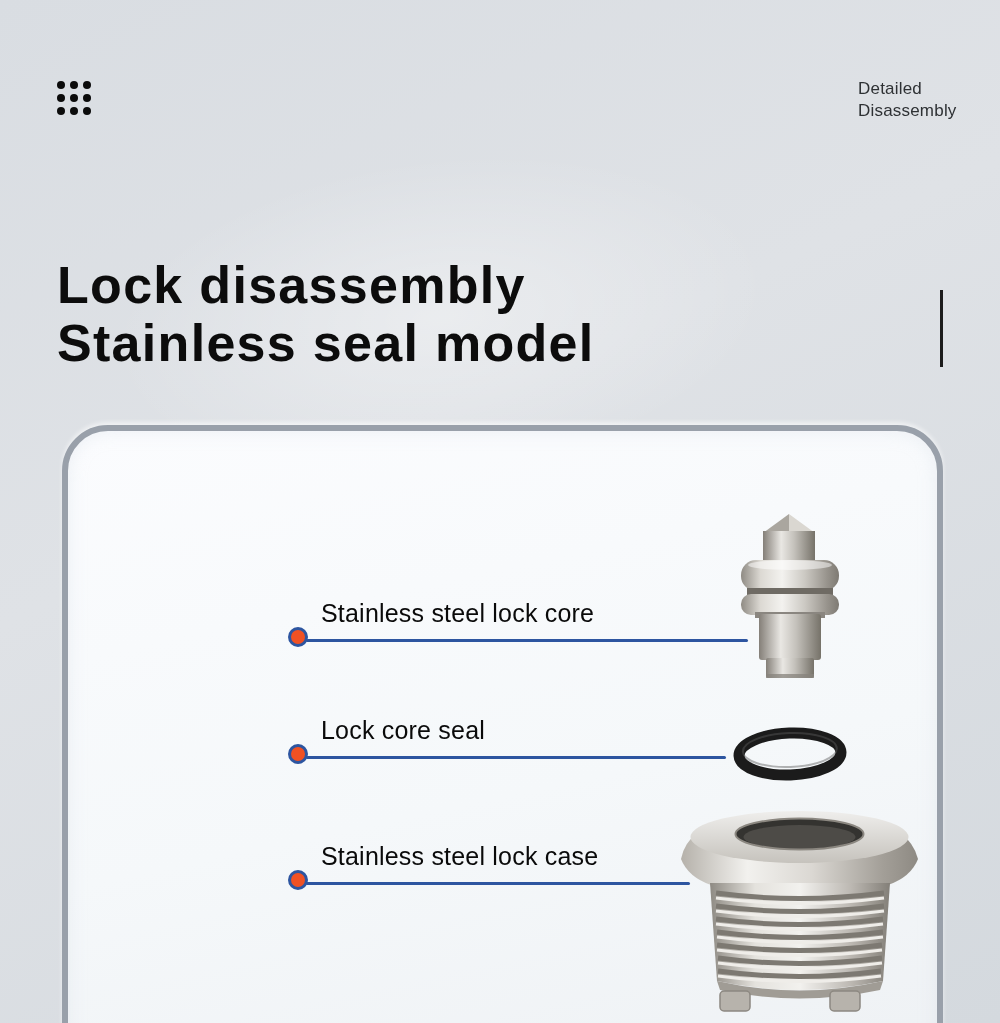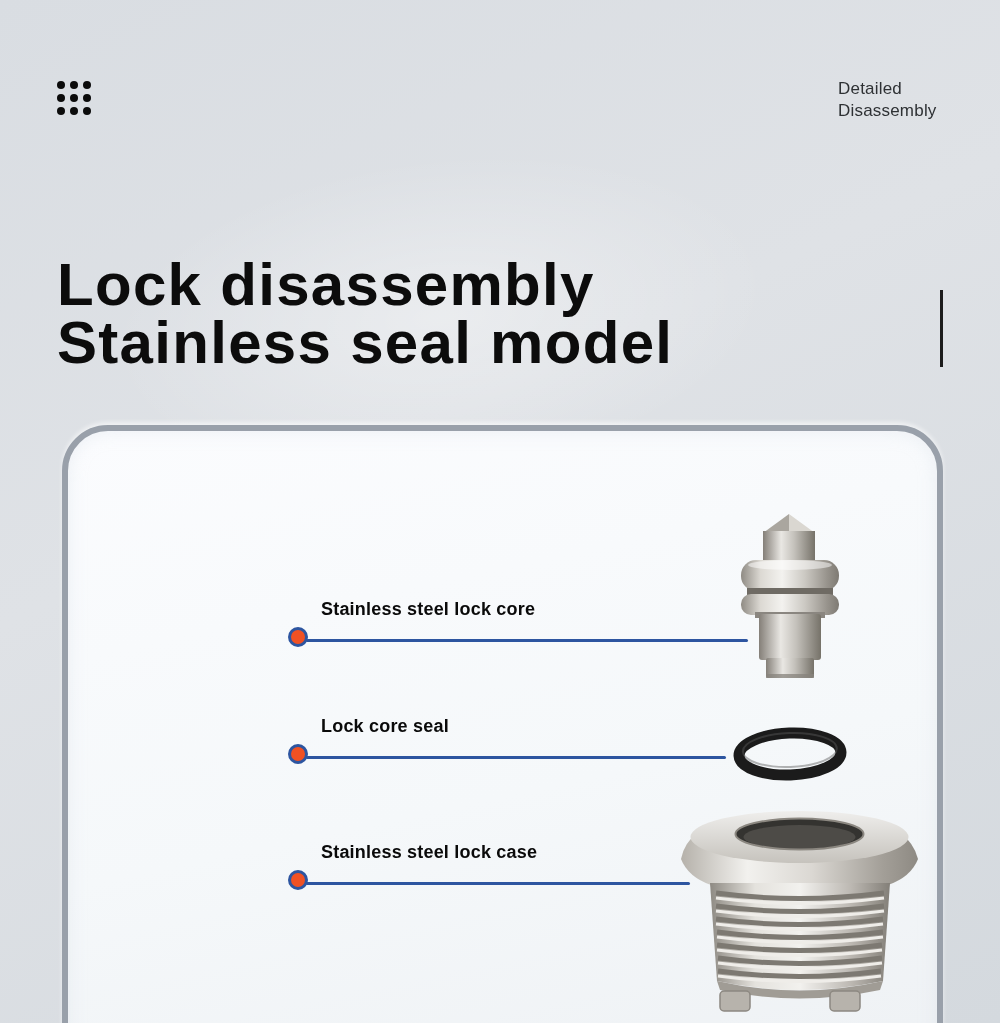--- a/index.html
+++ b/index.html
@@ -18,28 +18,28 @@
 
   
   .dots-grid {
     position:absolute; left:57px; top:81px;
     display:grid; grid-template-columns:repeat(3,8px); grid-auto-rows:8px; gap:5px;
   }
   .dots-grid span { background:#0b0b0b; border-radius:50%; }
 
   
   .badge {
-    position:absolute; left:838px; top:78px;
+    position:absolute; left:858px; top:78px;
     font-size:17px; line-height:22px; color:#2e3134; letter-spacing:.2px;
   }
 
   
   .heading {
     position:absolute; left:57px; top:256px;
-    font-size:60px; line-height:58px; font-weight:bold; color:#0c0c0c;
+    font-size:52px; line-height:58px; font-weight:bold; color:#0c0c0c;
     letter-spacing:1.3px;
   }
   .heading span { display:block; }
 
   .v-line { position:absolute; left:940px; top:290px; width:3px; height:77px; background:#1c1c1c; }
 
   
   .card {
     position:absolute; left:62px; top:425px; width:881px; height:660px;
     border:6px solid #99a0aa; border-radius:46px 46px 0 0;
@@ -49,21 +49,21 @@
 
   
   .callout { position:absolute; height:26px; }
   .callout .dot {
     position:absolute; left:0; top:0; width:20px; height:20px; border-radius:50%;
     background:#f05123; border:3px solid #2d55a0;
   }
   .callout .cline { position:absolute; left:18px; top:12px; height:3px; background:#2d55a0; border-radius:2px; }
   .callout .label {
     position:absolute; left:33px; top:-28px; white-space:nowrap;
-    font-size:18px; font-weight:bold; color:#0a0a0a; letter-spacing:.2px;
+    font-size:25px; font-weight:normal; color:#0a0a0a; letter-spacing:.2px;
   }
   .callout-1 { left:288px; top:627px; }
   .callout-1 .cline { width:442px; }
   .callout-2 { left:288px; top:744px; }
   .callout-2 .cline { width:420px; }
   .callout-3 { left:288px; top:870px; }
   .callout-3 .cline { width:384px; }
 
   .part-svg { position:absolute; }
   .svg-core  { left:735px; top:502px; }

